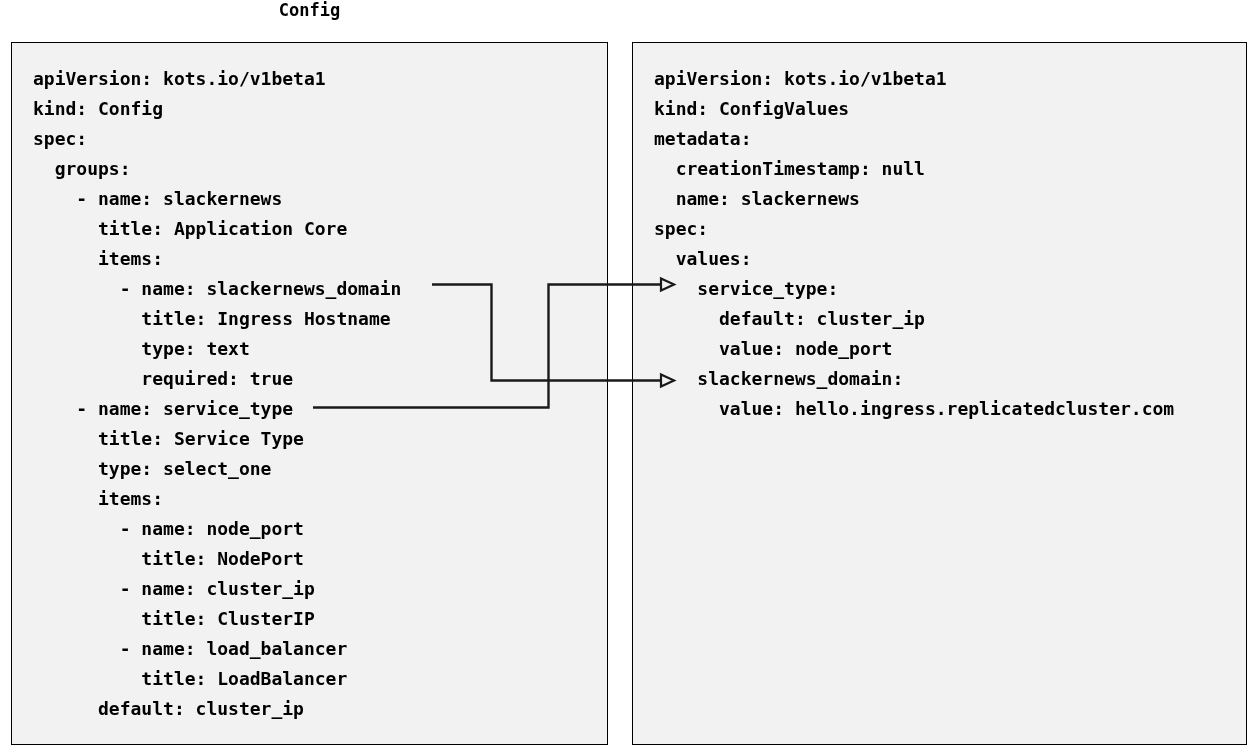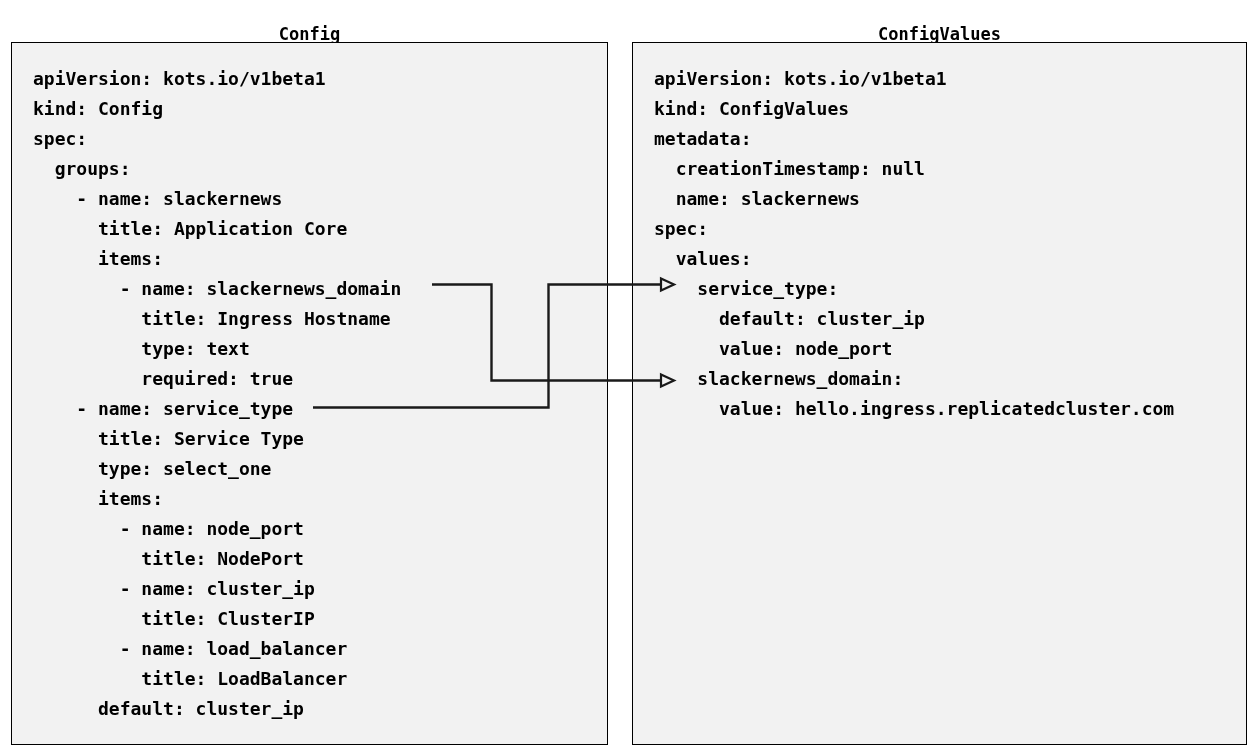--- a/index.html
+++ b/index.html
@@ -22,21 +22,20 @@
   .panel-title {
     position: absolute;
     top: 0;
     font-family: "DejaVu Sans Mono", "Liberation Mono", monospace;
     font-size: 17px;
     font-weight: bold;
     color: #000000;
     text-align: center;
     white-space: pre;
     letter-spacing: 0px;
-    margin-top: 24px;
   }
   #title-config { left: 11px; width: 597px; }
   #title-configvalues { left: 632px; width: 615px; }
 
   .yaml-panel {
     position: absolute;
     top: 42px;
     height: 703px;
     background: #f2f2f2;
     border: 1.6px solid #000000;
@@ -70,21 +69,20 @@
     pointer-events: none;
   }
 </style>
 </head>
 <body>
 
 <div id="canvas">
 
   <div class="panel-title" id="title-config">Config</div>
 
-  <div class="panel-title" id="title-configvalues">ConfigValues</div>
 
   <div class="yaml-panel" id="panel-config">
     <pre class="yaml-body">apiVersion: kots.io/v1beta1
 kind: Config
 spec:
   groups:
     - name: slackernews
       title: Application Core
       items:
         - name: slackernews_domain

